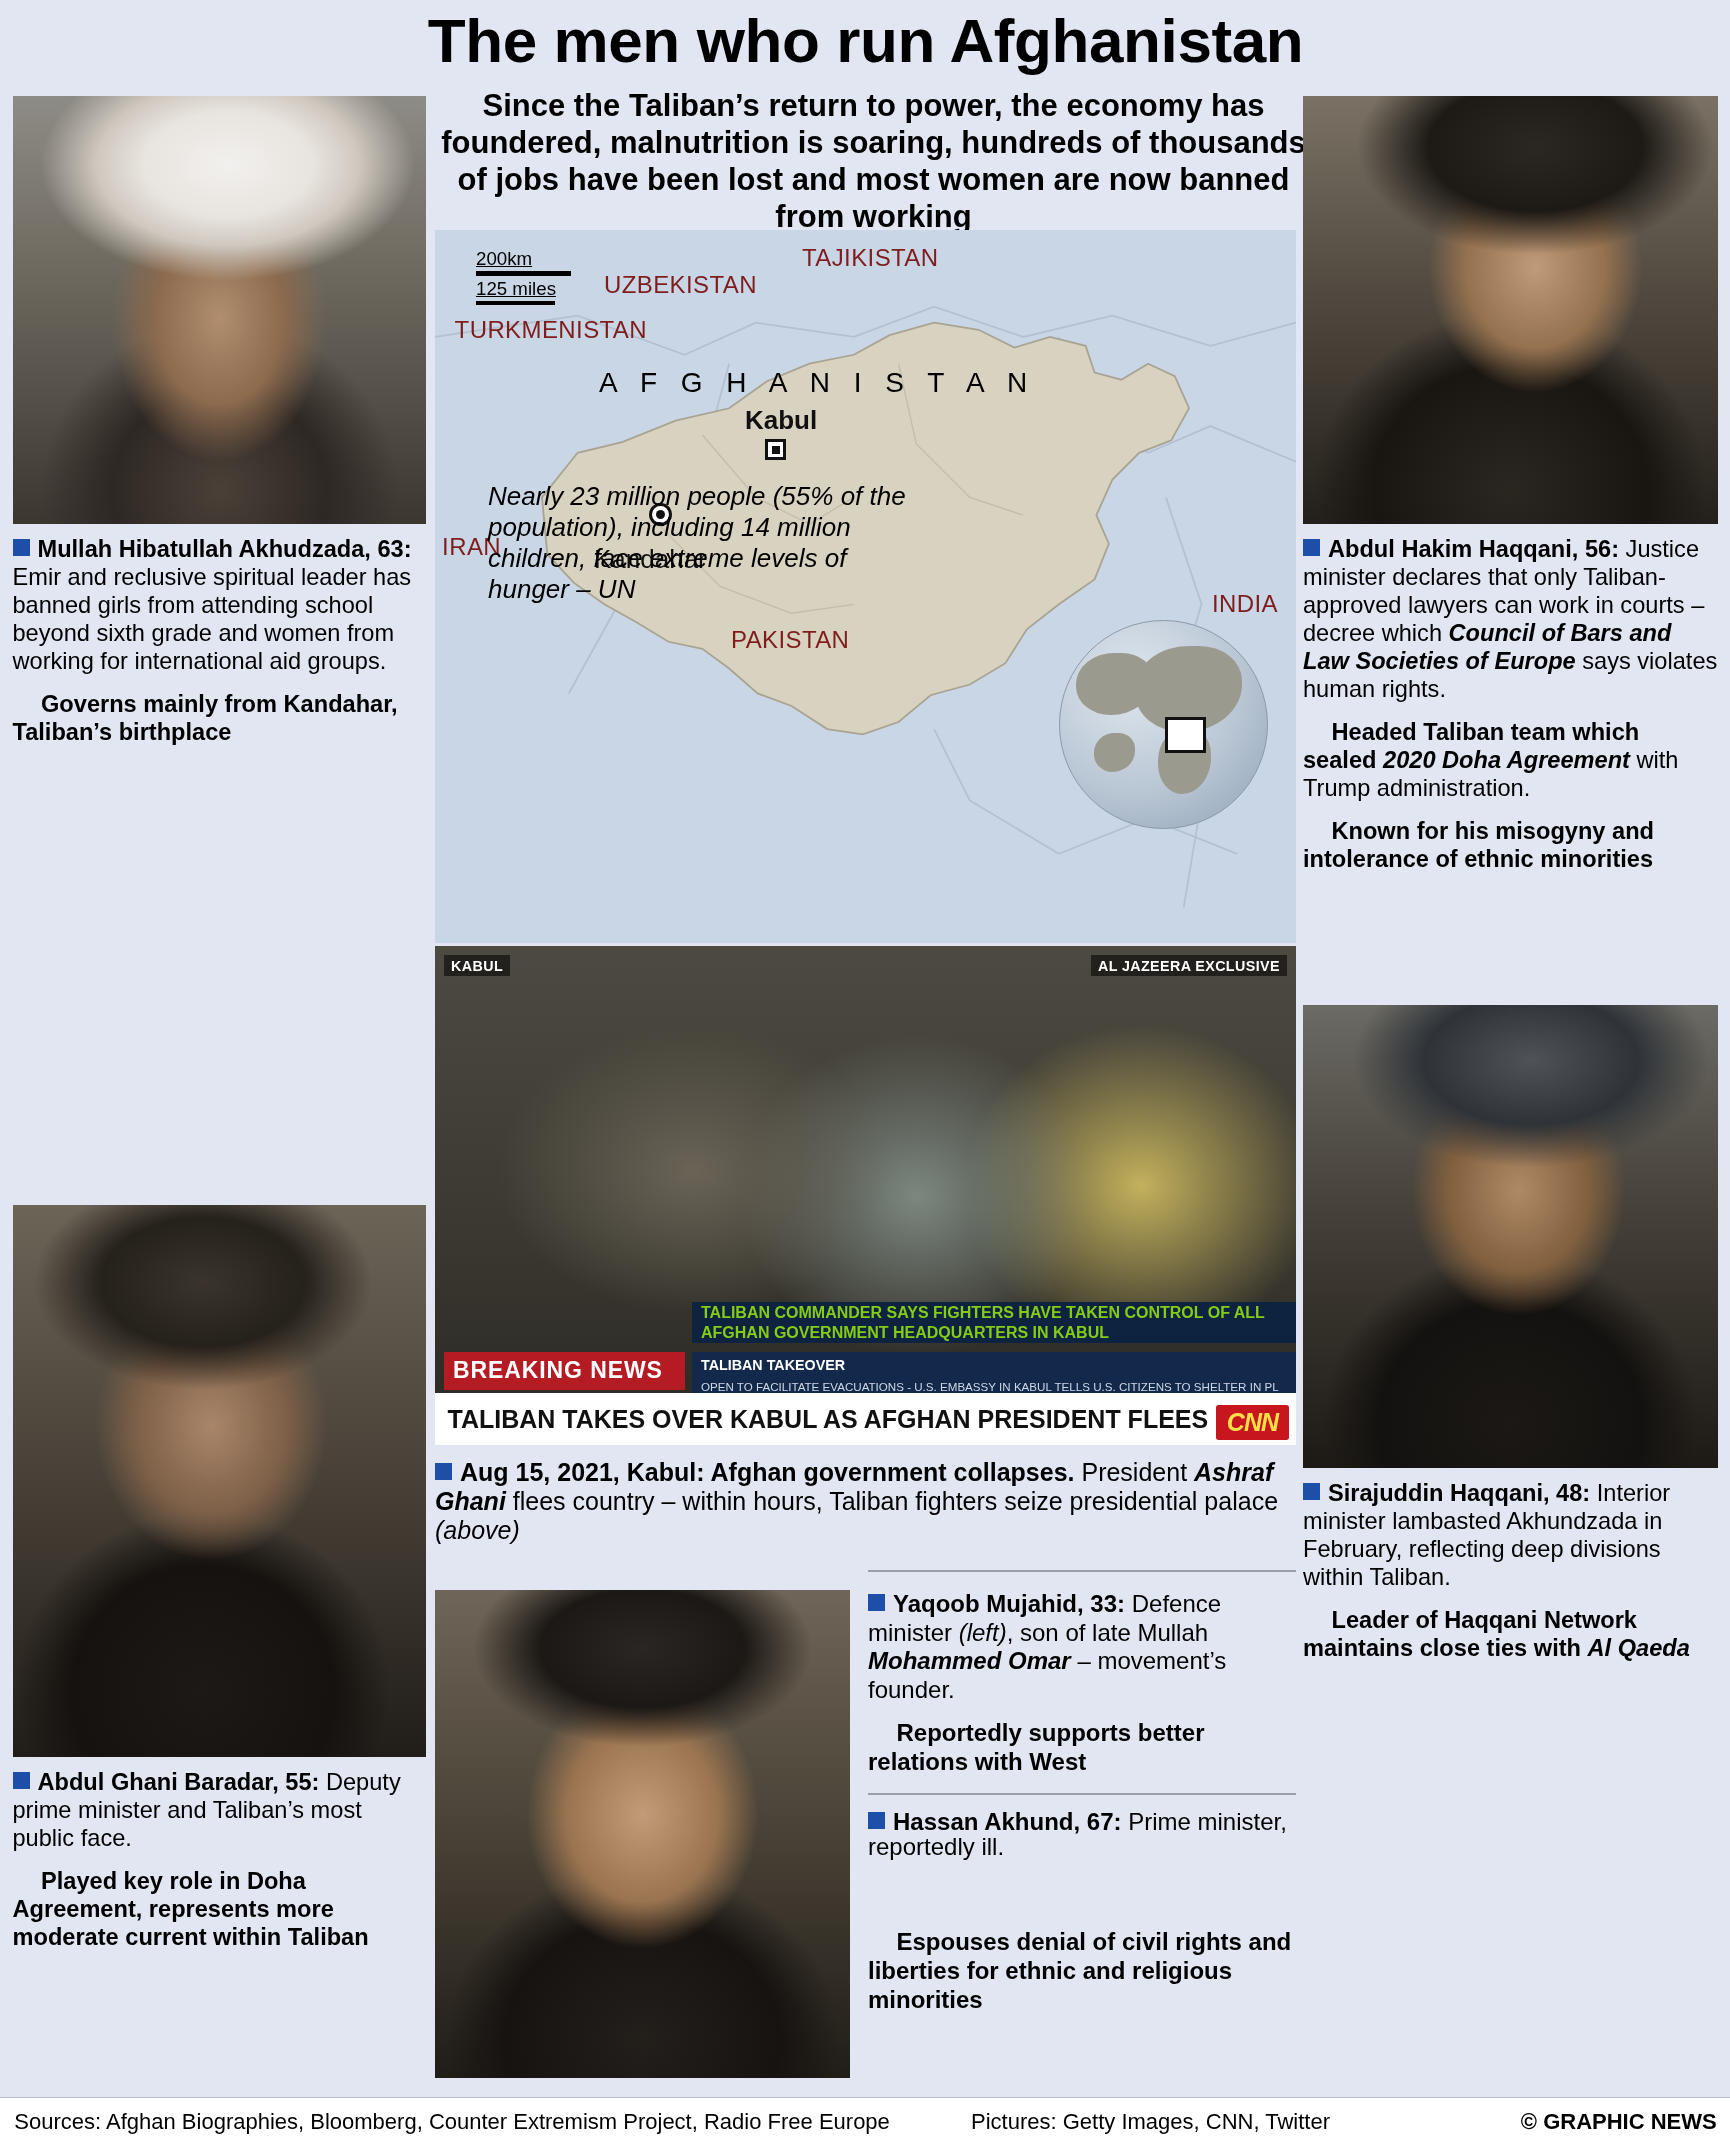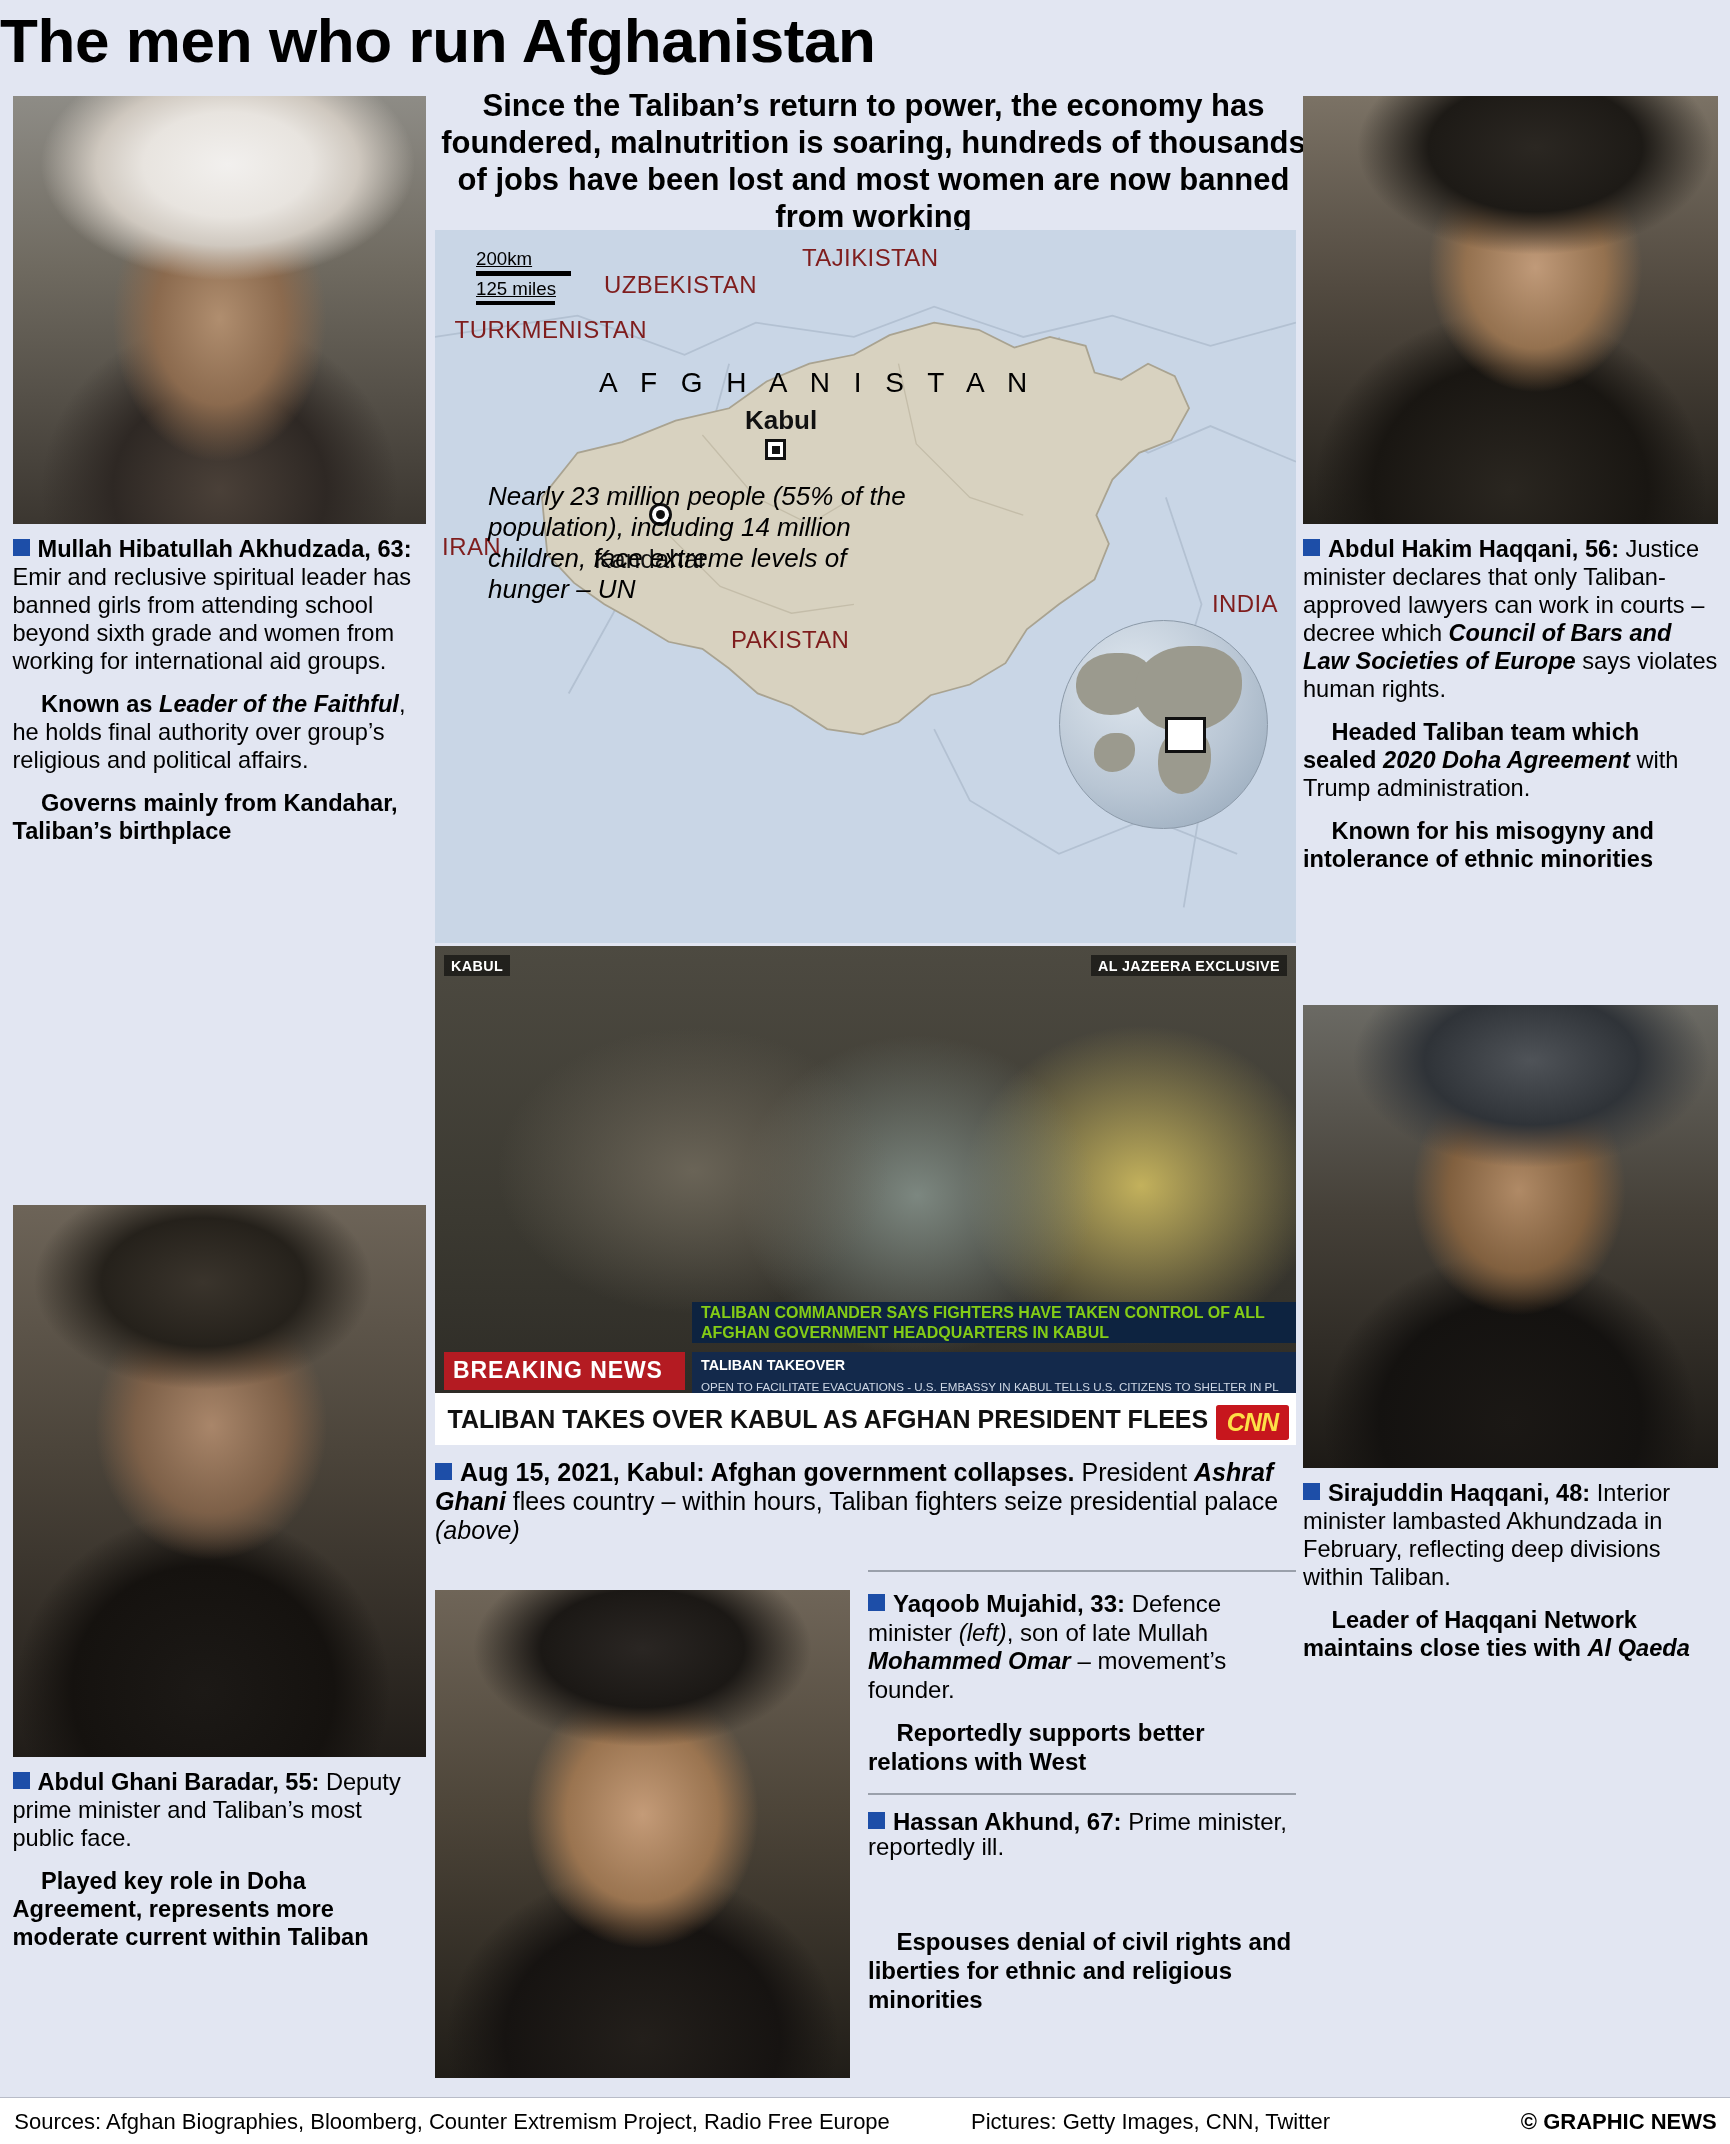--- a/index.html
+++ b/index.html
@@ -20,21 +20,21 @@
     height: 2144px;
     background: #e2e6f2;
   }
 
   
   .title {
     position: absolute;
     left: 0;
     top: 5.3px;
     width: 1731px;
-    text-align: left;
+    text-align: center;
     font-size: 62px;
     font-weight: bold;
     letter-spacing: -0.4px;
     line-height: 71px;
   }
 
   
   .standfirst {
     position: absolute;
     left: 428px;
@@ -464,23 +464,20 @@
       <div class="tv-headline">TALIBAN TAKES OVER KABUL AS AFGHAN PRESIDENT FLEES COUNTRY</div>
       <div class="cnn">CNN</div>
     </div>
   </div>
 
   <div class="caption" id="cap-hibatullah">
     <p>
       <span class="bullet"></span><span class="b">Mullah Hibatullah Akhudzada, 63:</span><span> Emir and reclusive spiritual leader has banned girls from attending school beyond sixth grade and women from working for international aid groups.</span>
     </p>
     <p>
-      <span class="b">Known as </span><span class="bi">Leader of the Faithful</span><span>, he holds final authority over group’s religious and political affairs.</span>
-    </p>
-    <p>
       <span class="b">Governs mainly from Kandahar, Taliban’s birthplace</span>
     </p>
   </div>
 
   <div class="caption" id="cap-hakim">
     <p>
       <span class="bullet"></span><span class="b">Abdul Hakim Haqqani, 56:</span><span> Justice minister declares that only Taliban-approved lawyers can work in courts – decree which </span><span class="bi">Council of Bars and Law Societies of Europe</span><span> says violates human rights.</span>
     </p>
     <p>
       <span class="b">Headed Taliban team which sealed </span><span class="bi">2020 Doha Agreement</span><span> with Trump administration.</span>

